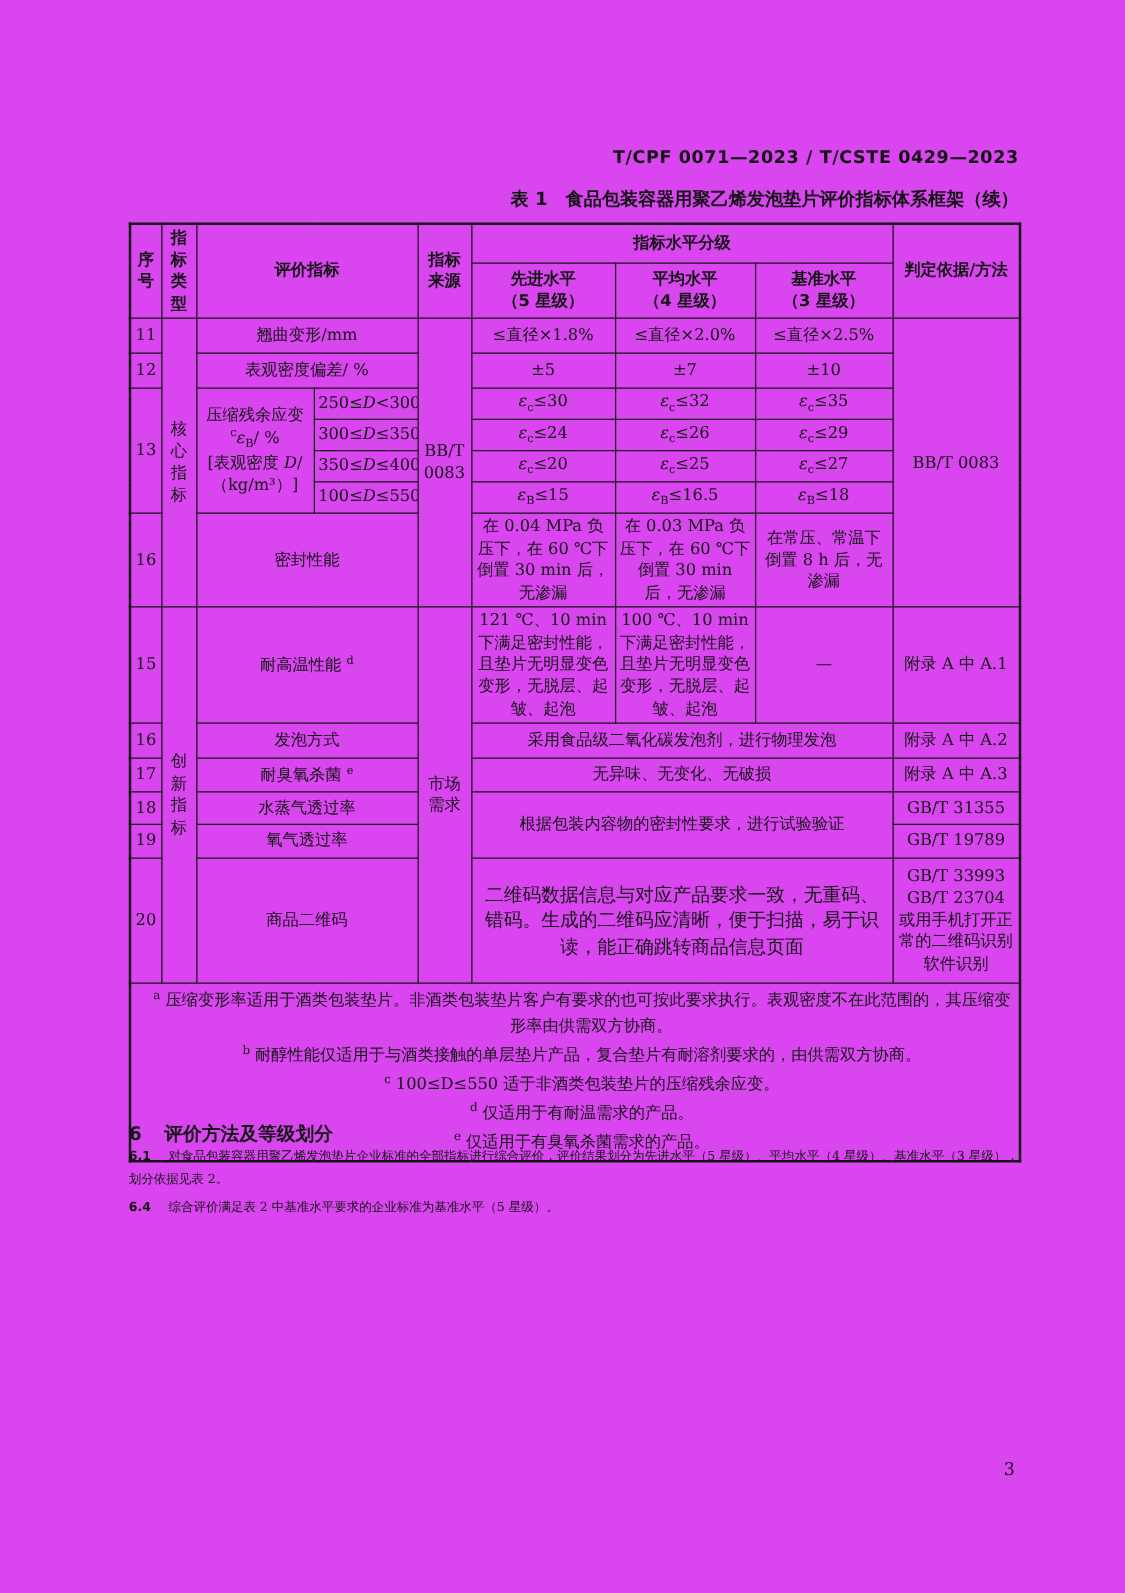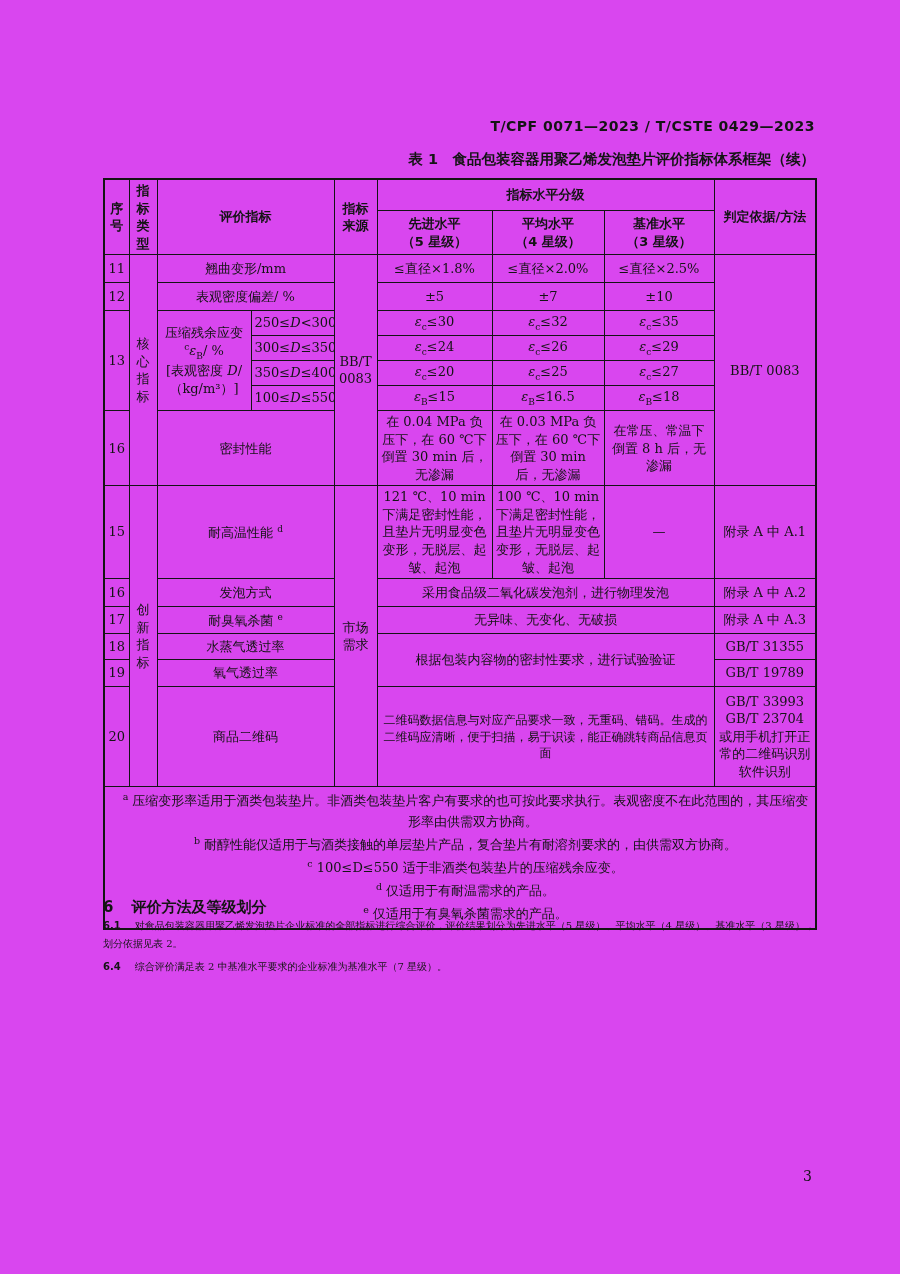--- a/index.html
+++ b/index.html
@@ -195,21 +195,21 @@
 
       <tr class="r19">
         <td>19</td>
         <td colspan="2">氧气透过率</td>
         <td>GB/T 19789</td>
       </tr>
 
       <tr class="r20">
         <td>20</td>
         <td colspan="2">商品二维码</td>
-        <td colspan="3" class="just left" style="font-size:12px; padding:4px 6px;">二维码数据信息与对应产品要求一致，无重码、错码。生成的二维码应清晰，便于扫描，易于识读，能正确跳转商品信息页面</td>
+        <td colspan="3" class="just left" style="font-size:15px; padding:4px 6px;">二维码数据信息与对应产品要求一致，无重码、错码。生成的二维码应清晰，便于扫描，易于识读，能正确跳转商品信息页面</td>
         <td class="pre">GB/T 33993
 GB/T 23704
 或用手机打开正常的二维码识别软件识别</td>
       </tr>
 
       <tr>
         <td colspan="9" class="fncell">
           <div class="fn"><sup>a</sup><span>压缩变形率适用于酒类包装垫片。非酒类包装垫片客户有要求的也可按此要求执行。表观密度不在此范围的，其压缩变形率由供需双方协商。</span></div>
           <div class="fn"><sup>b</sup><span>耐醇性能仅适用于与酒类接触的单层垫片产品，复合垫片有耐溶剂要求的，由供需双方协商。</span></div>
           <div class="fn"><sup>c</sup><span>100≤D≤550 适于非酒类包装垫片的压缩残余应变。</span></div>
@@ -221,19 +221,19 @@
   </table>
 
   <div class="section">
     <div class="sec-heading">
       <span class="no">6</span><span>评价方法及等级划分</span>
     </div>
     <div class="clause">
       <span class="no">6.1</span><span>对食品包装容器用聚乙烯发泡垫片企业标准的全部指标进行综合评价，评价结果划分为先进水平（5 星级）、平均水平（4 星级）、基准水平（3 星级），划分依据见表 2。</span>
     </div>
     <div class="clause">
-      <span class="no">6.4</span><span>综合评价满足表 2 中基准水平要求的企业标准为基准水平（7 星级）。</span>
+      <span class="no">6.4</span><span>综合评价满足表 2 中基准水平要求的企业标准为基准水平（5 星级）。</span>
     </div>
   </div>
 
   <div class="page-number">3</div>
 
 </div>
 
 </body></html>

